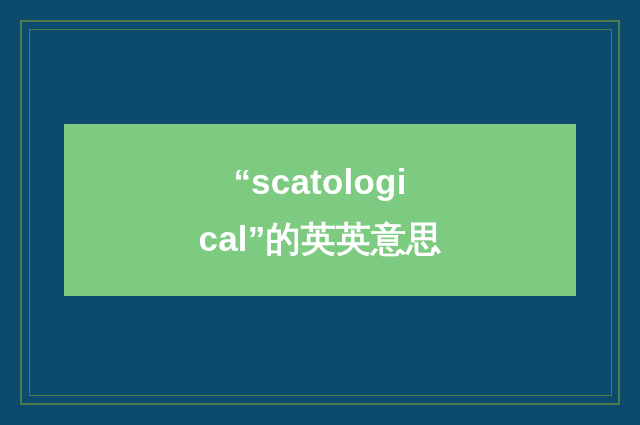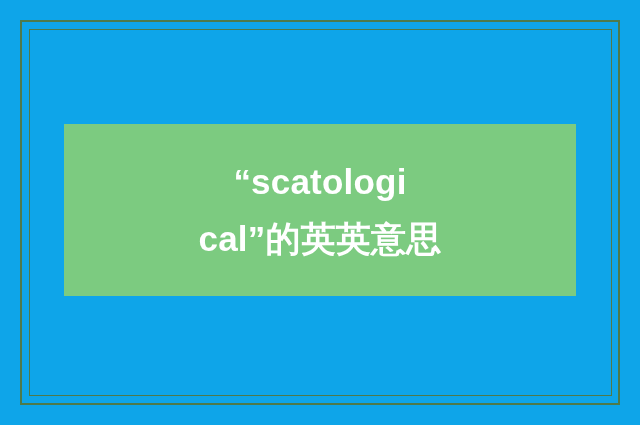--- a/index.html
+++ b/index.html
@@ -11,21 +11,21 @@
     width: 640px;
     height: 425px;
     overflow: hidden;
     font-family: "Liberation Sans", "DejaVu Sans", sans-serif;
   }
 
   #card-canvas {
     position: relative;
     width: 640px;
     height: 425px;
-    background: #0ea5e9;
+    background: #0c4a6e;
     box-sizing: border-box;
   }
 
   
   #outer-frame {
     position: absolute;
     left: 20px;
     top: 20px;
     width: 600px;
     height: 385px;

